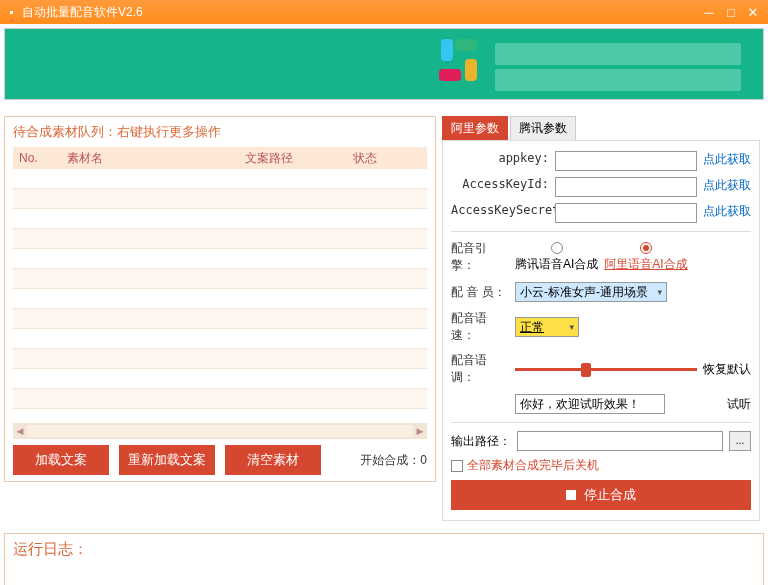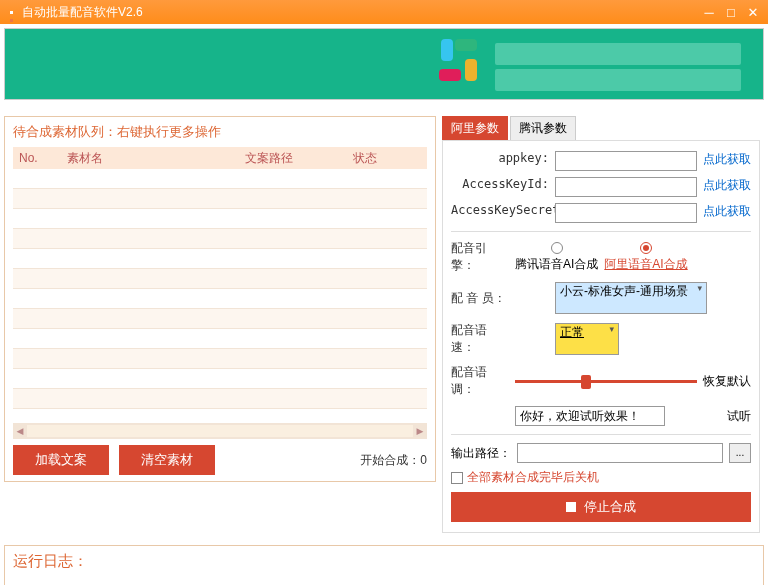--- a/index.html
+++ b/index.html
@@ -54,21 +54,21 @@
 .form-row .link { color: #06c; cursor: pointer; white-space: nowrap; }
 .hr { border-top: 1px solid #ddd; margin: 8px 0; }
 
 .cfg-row { display: flex; align-items: center; font-size: 12px; margin-bottom: 8px; gap: 6px; }
 .cfg-row .lbl { width: 58px; color: #333; }
 .radio { display: inline-flex; align-items: center; gap: 2px; cursor: pointer; flex-direction: column; }
 .radio .dot { width: 12px; height: 12px; border: 1px solid #888; border-radius: 50%; display: inline-flex; align-items: center; justify-content: center; }
 .radio.sel .dot { border-color: #d64730; }
 .radio.sel .dot::after { content: ""; width: 6px; height: 6px; background: #d64730; border-radius: 50%; }
 .radio.sel .txt { color: #d64730; text-decoration: underline; }
-.select { border: 1px solid #999; height: 32px; padding: 0 18px 0 4px; background: linear-gradient(#cde8ff,#cde8ff); position: relative; min-width: 134px; display: inline-flex; cursor: pointer; margin-left: 40px; }
+.select { border: 1px solid #999; height: 20px; padding: 0 18px 0 4px; background: linear-gradient(#cde8ff,#cde8ff); position: relative; min-width: 134px; display: inline-flex; align-items: center; cursor: pointer; }
 .select.plain { background: #fde047; min-width: 64px; text-decoration: underline; }
 .select::after { content: "▾"; position: absolute; right: 4px; font-size: 9px; color: #555; }
 .slider { display: flex; align-items: center; flex: 1; }
 .slider .track2 { flex: 1; height: 3px; background: #d64730; position: relative; }
 .slider .thumb { position: absolute; left: 36%; top: -5px; width: 10px; height: 14px; background: #d64730; border-radius: 2px; cursor: pointer; }
 .preview-input { width: 150px; height: 20px; border: 1px solid #999; padding: 0 4px; font-size: 12px; }
 
 .out-row { display: flex; align-items: center; gap: 6px; font-size: 12px; }
 .out-row input { flex: 1; height: 20px; border: 1px solid #999; }
 .browse { width: 22px; height: 20px; border: 1px solid #999; background: #eee; font-size: 10px; cursor: pointer; text-align: center; line-height: 18px; }
@@ -130,20 +130,21 @@
         <div class="row"></div>
         <div class="row"></div>
       </div>
       <div class="hscroll">
         <span class="tri">◀</span>
         <div class="track"></div>
         <span class="tri">▶</span>
       </div>
       <div class="btn-row">
         <button class="btn">加载文案</button>
+        <button class="btn">重新加载文案</button>
         <button class="btn">清空素材</button>
         <span class="count"><span>开始合成：</span><span>0</span></span>
       </div>
     </div>
   </div>
 
   <div class="right-col">
     <div class="tabs">
       <div class="tab active">阿里参数</div>
       <div class="tab">腾讯参数</div>

